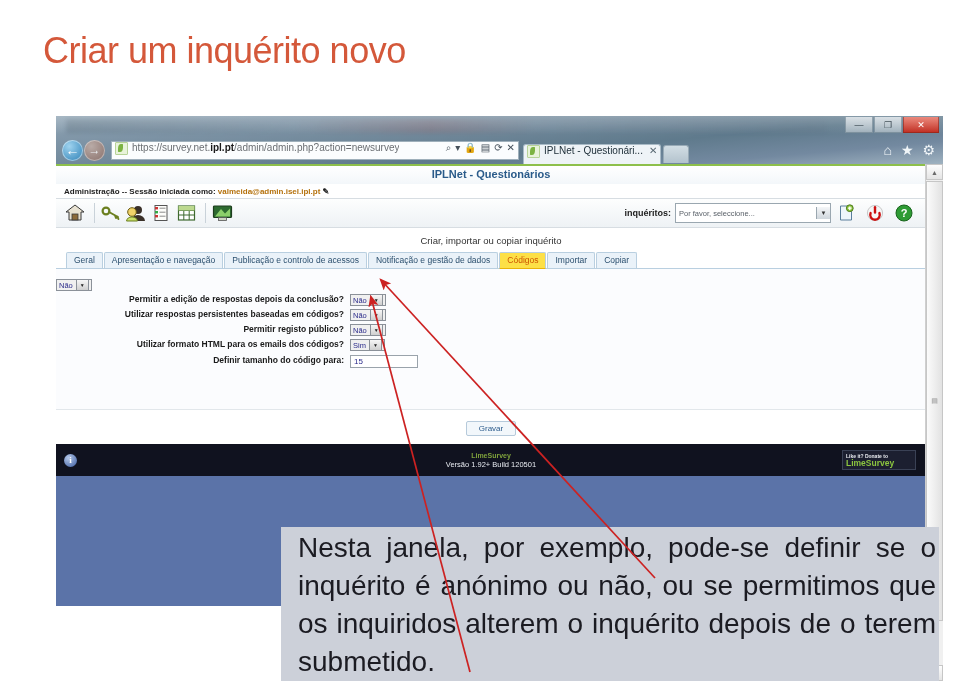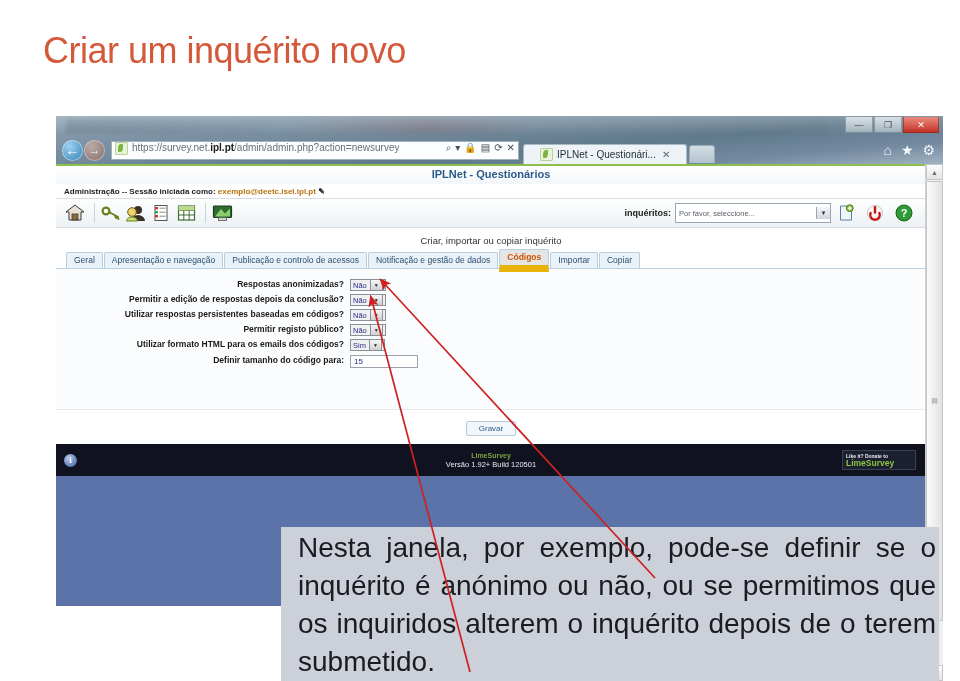--- a/index.html
+++ b/index.html
@@ -62,21 +62,21 @@
     width:11px;height:11px;margin-right:4px;flex:none;
     background:#e8f3da;border:1px solid #b7d398;position:relative;border-radius:1px;
   }
   .favicon:after{content:"";position:absolute;left:2px;top:1px;width:5px;height:8px;background:#7cb342;border-radius:60% 10% 60% 10%;}
   .urltext{white-space:nowrap;overflow:hidden;}
   .urltext b{color:#1a1a1a;}
   .urlicons{margin-left:auto;display:flex;gap:4px;align-items:center;color:#45505a;font-size:10px;}
   .tab{
     margin-left:4px;height:21px;min-width:136px;background:#eef3f7;
     border:1px solid #a8bac6;border-bottom:none;border-radius:3px 3px 0 0;
-    display:flex;align-items:center;padding:0 16px;box-sizing:border-box;
+    display:flex;padding:0 3px;box-sizing:border-box;
     font-size:10px;color:#22323c;margin-top:8px;
   }
   .tab .favicon{margin-right:4px;}
   .tab .tabx{margin-left:auto;padding-left:6px;color:#5a6a74;font-size:10px;}
   .tabghost{
     margin-left:2px;height:17px;width:24px;align-self:flex-end;
     background:linear-gradient(180deg,#d2dde4,#b3c3cd);
     border:1px solid #98aab6;border-bottom:none;border-radius:3px 3px 0 0;
   }
   .toolicons{margin-left:auto;margin-right:8px;display:flex;gap:9px;color:#f0f5f8;font-size:14px;}
@@ -117,21 +117,21 @@
   }
   .section-title{
     text-align:center;font-size:9.5px;font-weight:normal;color:#333;
     padding:7px 0 5px;background:#fff;
   }
   .tabstrip{display:flex;align-items:center;padding-left:10px;border-bottom:1px solid #b9cfe0;height:17px;}
   .ftab{
     font-size:8.5px;color:#2b4f6e;background:#eaf2f9;border:1px solid #b9cfe0;border-bottom:none;
     padding:2px 7px 2px;margin-right:1px;border-radius:2px 2px 0 0;line-height:11px;
   }
-  .ftab.active{background:#e5e5e5;color:#cc5500;font-weight:bold;border-bottom:7px solid #eab308;margin-bottom:-1px;}
+  .ftab.active{background:#fde047;color:#cc5500;font-weight:normal;border-bottom:1px solid #eab308;margin-bottom:-1px;}
   .form-area{background:#fbfcfe;padding:10px 0 12px;min-height:118px;}
   .frow{display:flex;align-items:flex-start;margin-bottom:3px;}
   .flabel{
     width:288px;text-align:right;font-size:8.5px;font-weight:bold;color:#1a1a1a;
     padding-right:6px;line-height:11px;
   }
   .fctl{display:flex;align-items:center;}
   .sel{
     height:12px;min-width:22px;background:#f0f0f0;border:1px solid #8b9199;
     font-size:7.5px;color:#2a2a8a;display:flex;align-items:center;padding:0 2px;box-sizing:border-box;
@@ -243,21 +243,21 @@
       </div>
     </div>
   </div>
 
   <div class="page">
 
     <div class="app-banner">IPLNet - Questionários</div>
 
     <div class="admin-line">
       <span>Administração -- Sessão iniciada como:</span>
-      <span class="mail">exemplo@deetc.isel.ipl.pt</span>
+      <span class="mail">valmeida@admin.isel.ipl.pt</span>
       <span>✎</span>
     </div>
 
     <div class="toolbar">
       <div class="tb-ico">
         <svg width="20" height="18" viewBox="0 0 20 18">
             <polygon points="10,1 19,8 16,8 16,16 4,16 4,8 1,8" fill="#e8e2d2" stroke="#3a3a3a" stroke-width="1"></polygon>
             <rect x="7" y="10" width="6" height="6" fill="#8b6a3a" stroke="#3a3a3a" stroke-width=".8"></rect>
           </svg>
       </div>
@@ -338,21 +338,20 @@
       <div class="ftab">Apresentação e navegação</div>
       <div class="ftab">Publicação e controlo de acessos</div>
       <div class="ftab">Notificação e gestão de dados</div>
       <div class="ftab active">Códigos</div>
       <div class="ftab">Importar</div>
       <div class="ftab">Copiar</div>
     </div>
 
     <div class="form-area">
       <div class="frow">
-        <div class="flabel">Respostas anonimizadas?</div>
         <div class="fctl">
           <div class="sel">
             <span>Não</span>
             <span class="ar">▼</span>
           </div>
         </div>
       </div>
       <div class="frow">
         <div class="flabel">Permitir a edição de respostas depois da conclusão?</div>
         <div class="fctl">

